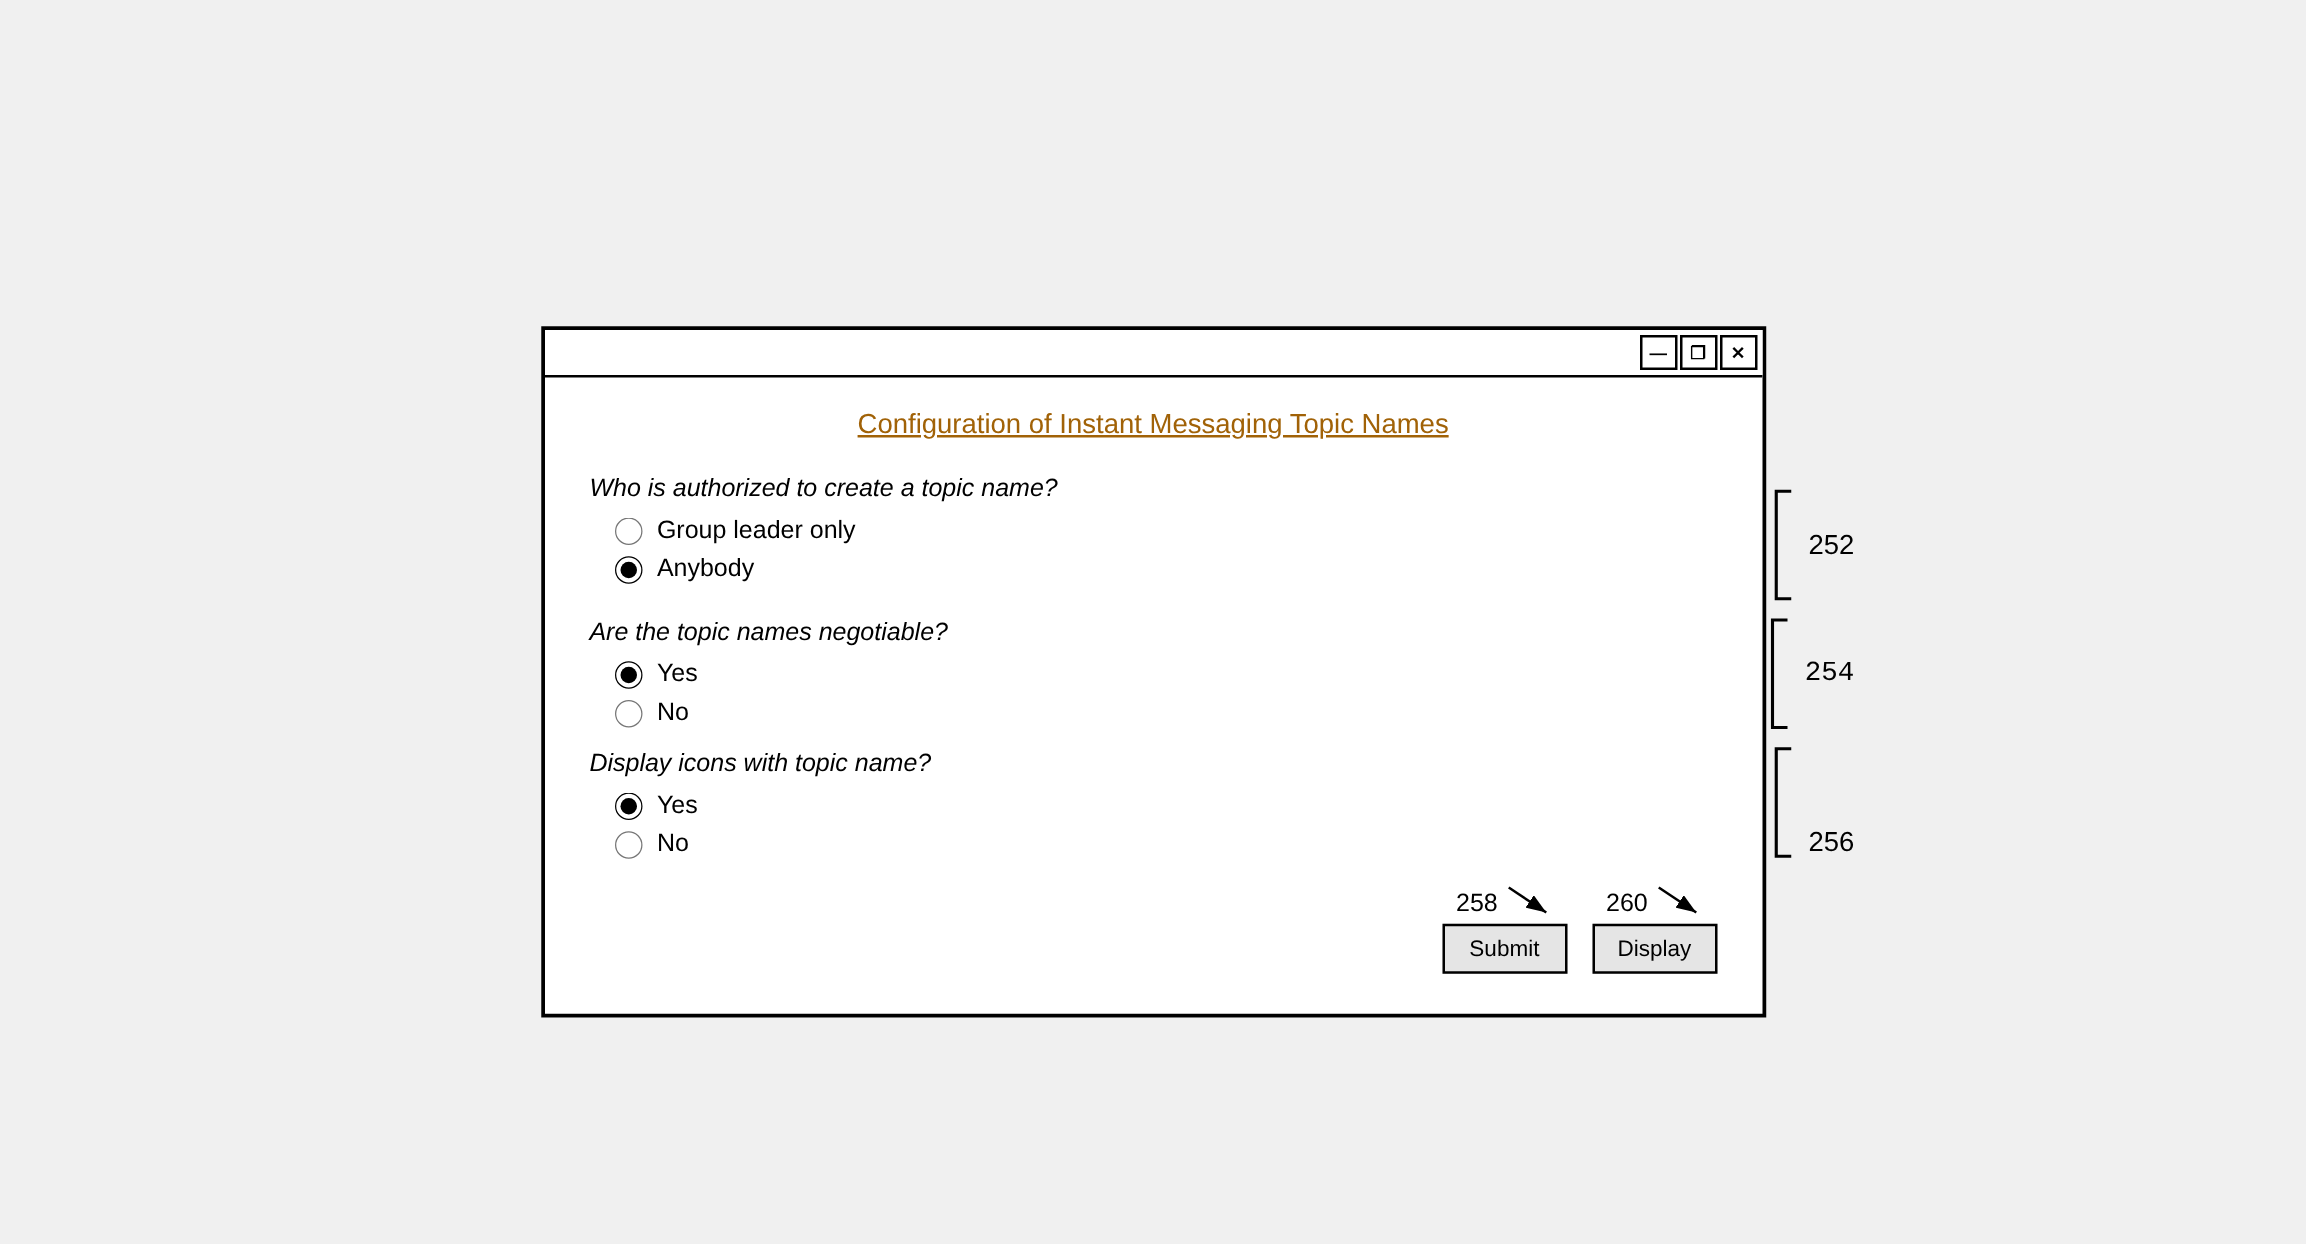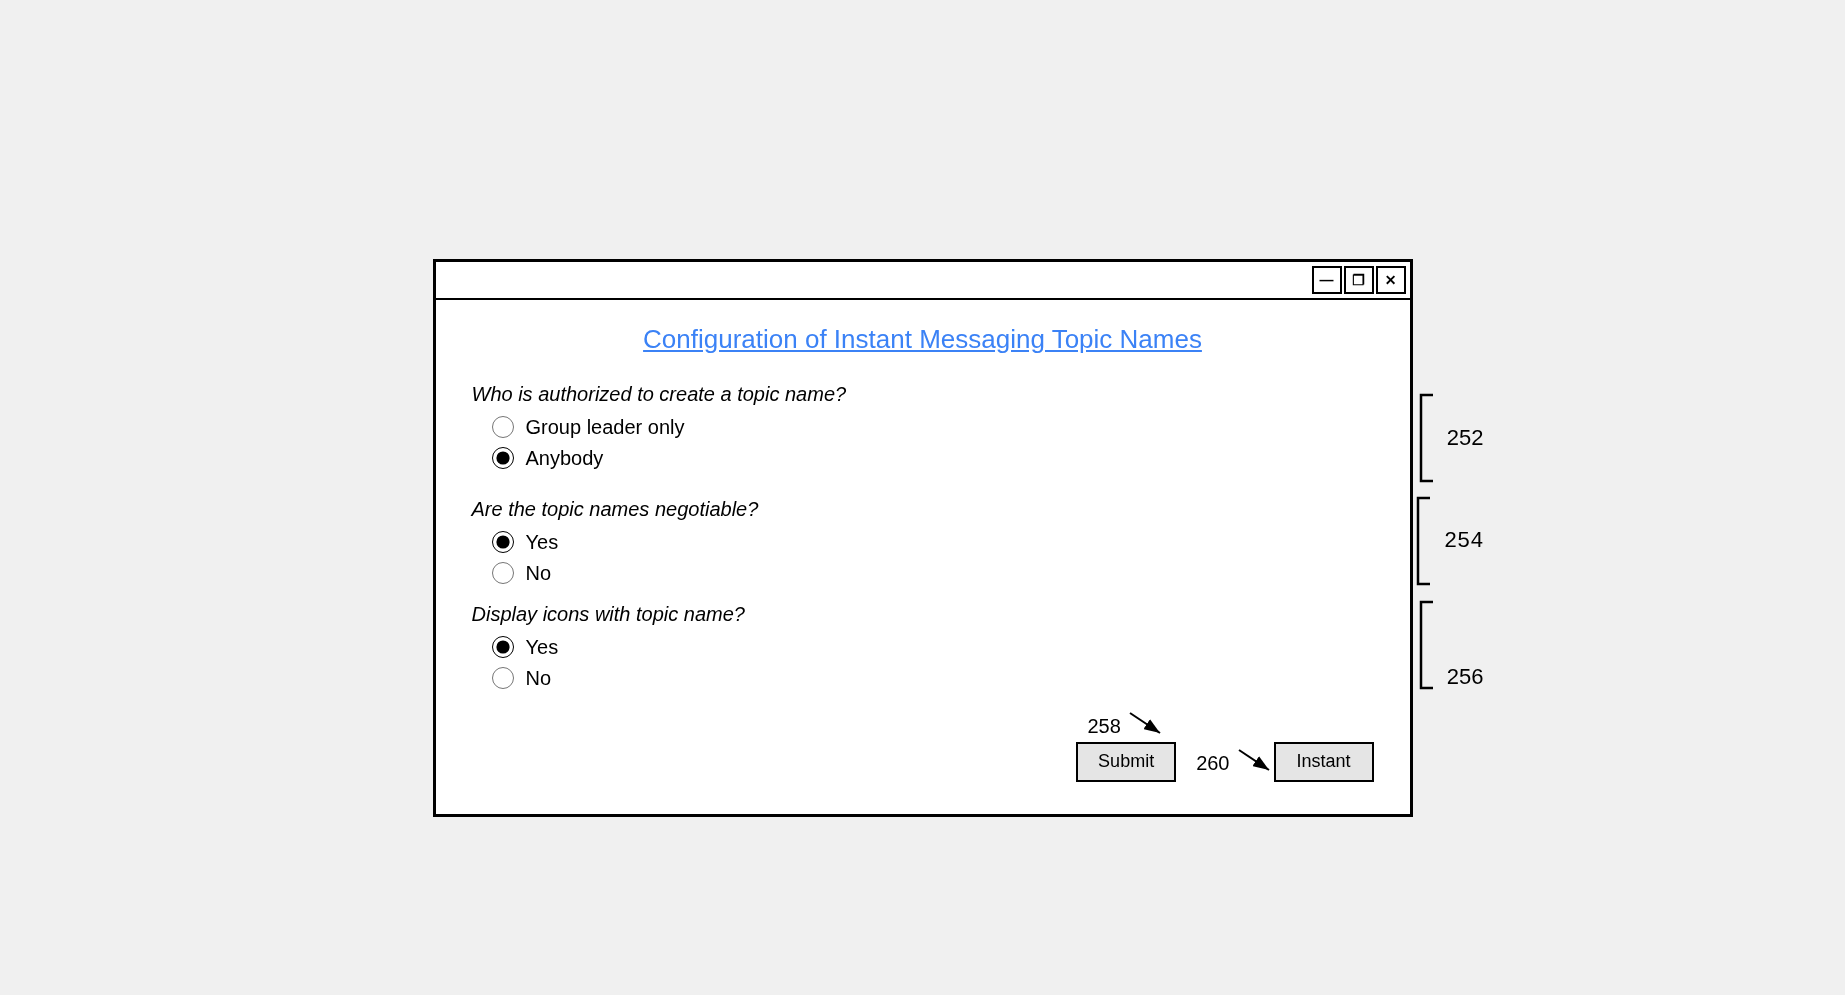--- a/index.html
+++ b/index.html
@@ -68,25 +68,25 @@
       font-weight: bold;
     }
 
     
     .dialog-content {
       padding: 24px 36px 32px 36px;
     }
 
     .dialog-title {
       text-align: center;
-      font-size: 26px;
+      font-size: 22px;
       font-weight: normal;
       text-decoration: underline;
       margin-bottom: 28px;
-      color: #3b82f6;
+      color: #a16207;
     }
 
     .section-question {
       font-size: 20px;
       margin-bottom: 10px;
       color: #000;
       font-style: italic;
     }
 
     .radio-group {
@@ -252,32 +252,32 @@
                 <marker id="ah2" markerWidth="8" markerHeight="6" refX="8" refY="3" orient="auto">
                   <polygon points="0 0, 8 3, 0 6" fill="#000"></polygon>
                 </marker>
               </defs>
               <line x1="5" y1="5" x2="35" y2="25" stroke="#000" stroke-width="2" marker-end="url(#ah2)"></line>
             </svg>
           </div>
           <button class="dialog-btn">Submit</button>
         </div>
 
-        <div style="display:flex; flex-direction:row; align-items:center; position:relative;">
+        <div style="display:flex; flex-direction:column; align-items:center; position:relative;">
           <div style="display:flex; align-items:flex-end; margin-bottom:4px;">
             <span style="font-size:20px; color:#000; margin-right:4px;">260</span>
             <svg width="40" height="30">
               <defs>
                 <marker id="ah3" markerWidth="8" markerHeight="6" refX="8" refY="3" orient="auto">
                   <polygon points="0 0, 8 3, 0 6" fill="#000"></polygon>
                 </marker>
               </defs>
               <line x1="5" y1="5" x2="35" y2="25" stroke="#000" stroke-width="2" marker-end="url(#ah3)"></line>
             </svg>
           </div>
-          <button class="dialog-btn">Instant</button>
+          <button class="dialog-btn">Display</button>
         </div>
       </div>
 
     </div>
   </div>
 
 </div>
 
 </body></html>

